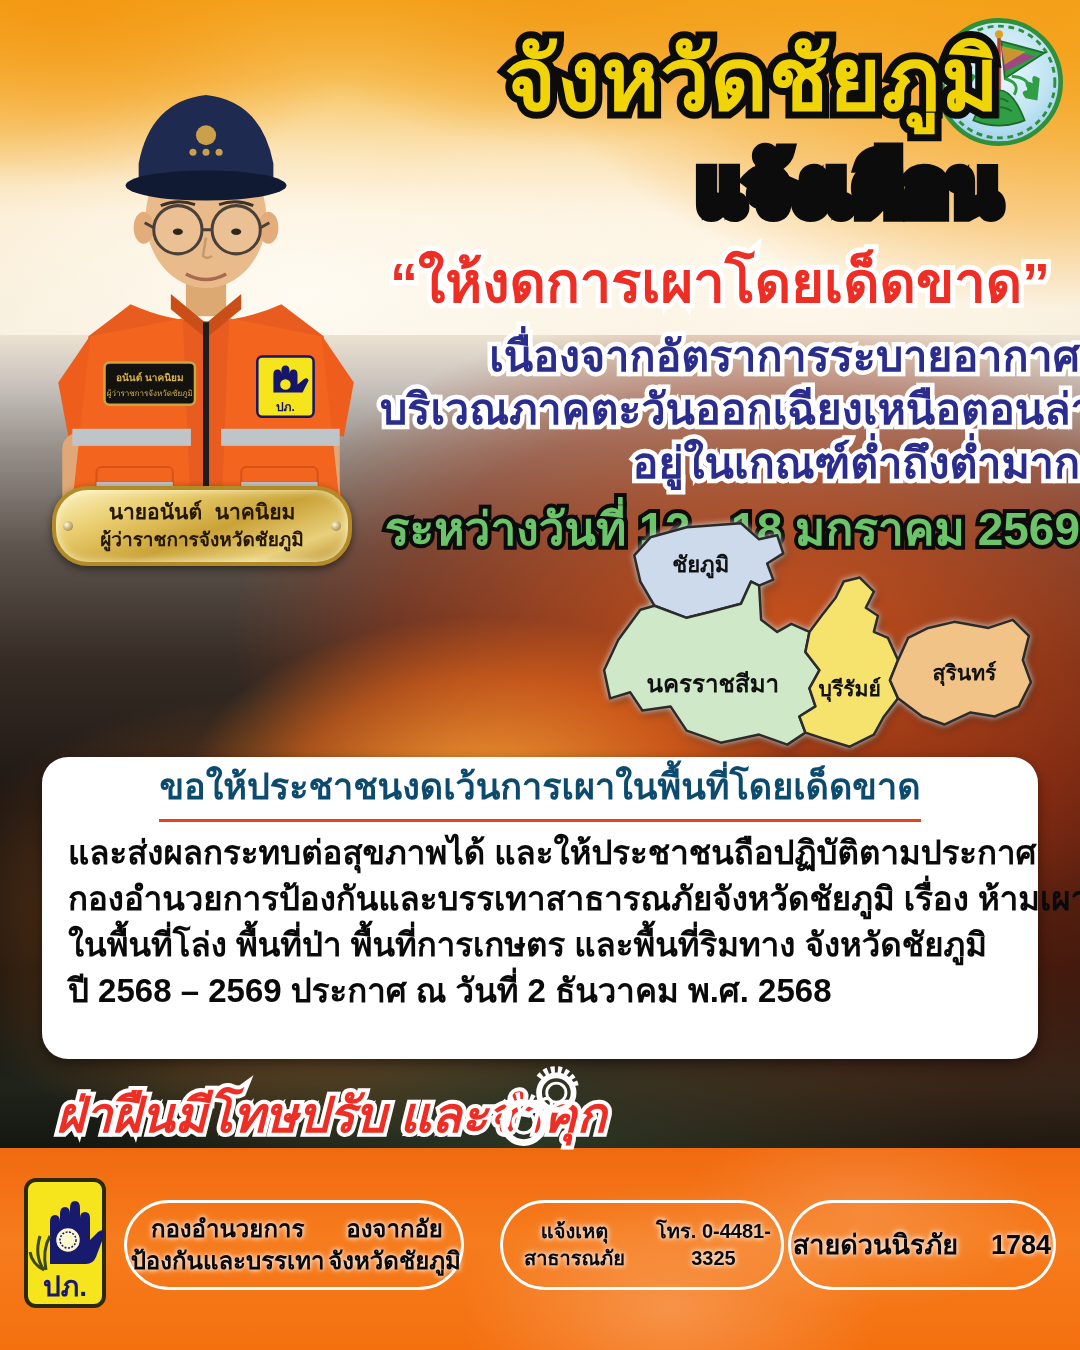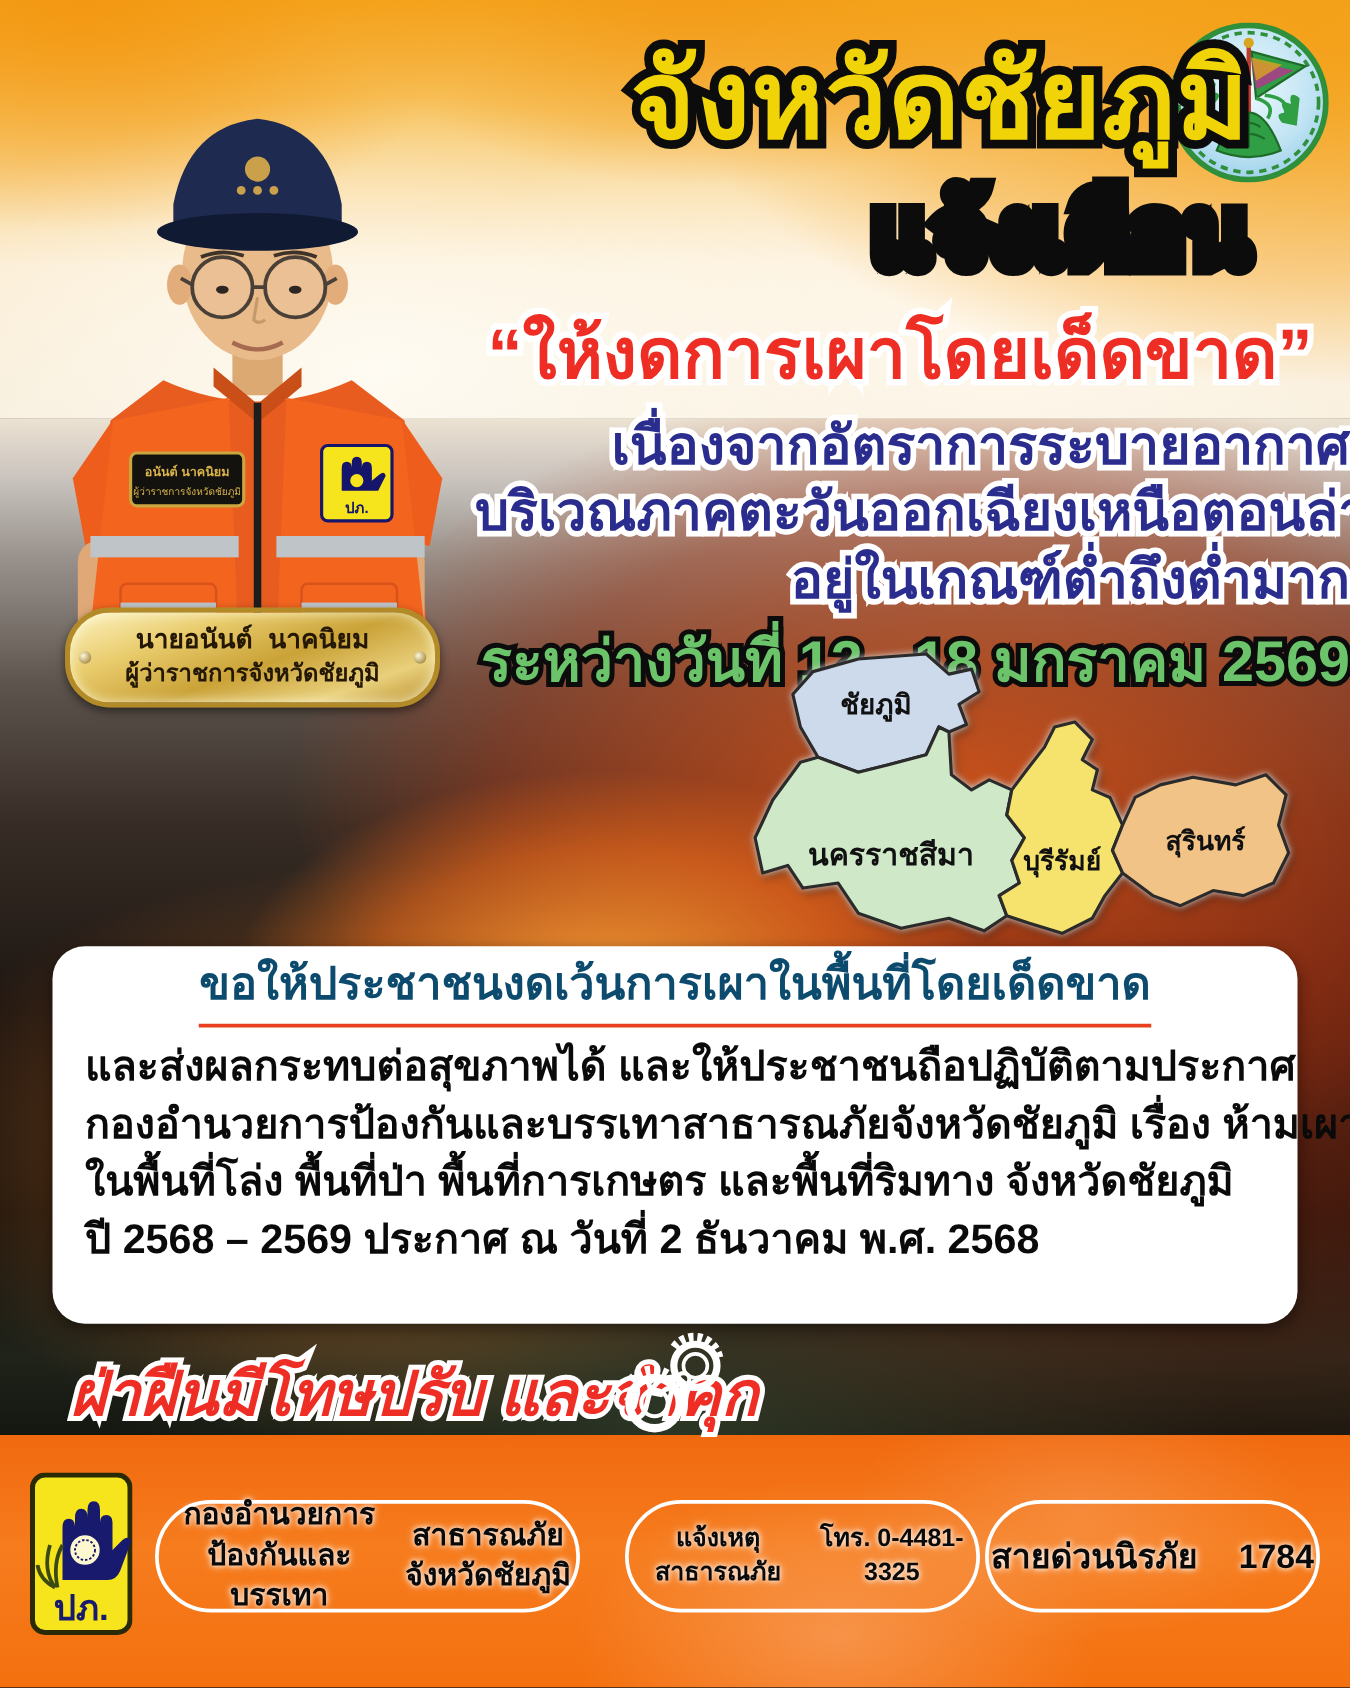--- a/index.html
+++ b/index.html
@@ -236,21 +236,21 @@
     <rect x="2" y="2" width="78" height="126" rx="10" fill="#f6e41c" stroke="#2a2a06" stroke-width="4"></rect>
     <path d="M26,86 v-42 q0,-7 5,-7 t5,7 v-8 q0,-7 5,-7 t5,7 v-6 q0,-7 5,-7 t5,7 v10 q0,-6 5,-6 t5,6 v22 l8,-8 q5,-4 7,1 l-9,24 q-3,7 -10,7 z" fill="#181a6e"></path>
     <circle cx="44" cy="62" r="13" fill="#fdf8d0" stroke="#181a6e" stroke-width="2.5"></circle>
     <circle cx="44" cy="62" r="8" fill="none" stroke="#181a6e" stroke-width="1.5" stroke-dasharray="2 1.5"></circle>
     <path d="M20,92 q-10,-14 -4,-34 M20,92 q-12,-6 -14,-18 M22,92 q-4,-20 4,-34" stroke="#3b4a12" stroke-width="3" fill="none"></path>
     <text x="41" y="118" text-anchor="middle" font-size="28" font-weight="bold" fill="#181a6e">ปภ.</text>
   </svg>
 
   <div class="pill pill-agency">
     <span>กองอำนวยการป้องกันและบรรเทา</span>
-    <span>สาธารณภัยจังหวัดชัยภูมิ</span>
+    <span>องจากอัยจังหวัดชัยภูมิ</span>
   </div>
   <div class="pill pill-report">
     <span>แจ้งเหตุสาธารณภัย</span>
     <span>โทร. 0-4481-3325</span>
   </div>
   <div class="pill pill-hotline">
     <span>สายด่วนนิรภัย</span>
     <span>1784</span>
   </div>
 

